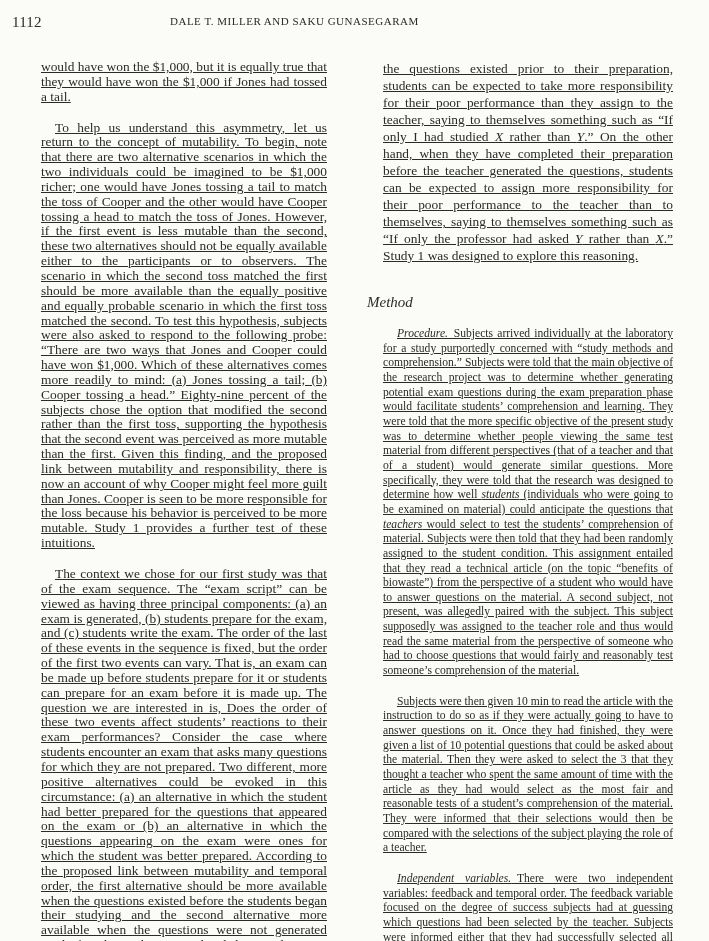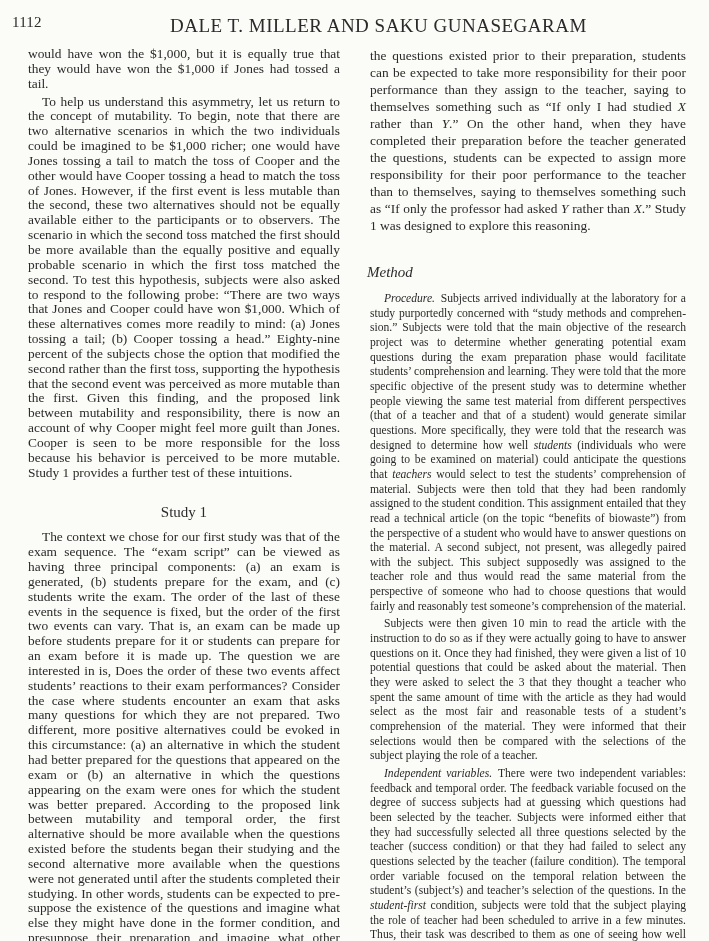--- a/index.html
+++ b/index.html
@@ -2,46 +2,45 @@
 <html><head>
 <meta charset="utf-8">
 <style>
   html, body { margin: 0; padding: 0; background: #fbfbf8; }
   body {
     width: 709px; height: 941px; overflow: hidden; position: relative;
     font-family: "Liberation Serif", "DejaVu Serif", serif; color: #2a2a2a;
   }
   .header { position: absolute; top: 14px; left: 0; width: 708px; height: 20px; }
   .page-num { position: absolute; left: 12px; top: 0; font-size: 15px; letter-spacing: 0.2px; }
-  .running-head { position: absolute; left: 170px; top: 1px; font-size: 19px; letter-spacing: 0.5px; }
+  .running-head { position: absolute; left: 170px; top: 1px; font-size: 11px; letter-spacing: 0.5px; }
   .col { position: absolute; top: 44px; }
   .col-left { left: 25px; width: 318px; font-size: 13.4px; line-height: 14.85px; }
   .col-right { left: 367px; width: 322px; }
   .right-top { font-size: 13.4px; line-height: 17px; }
   .right-small { font-size: 11.6px; line-height: 14.65px; }
-  p { margin: 3px; text-align: justify; hyphens: manual; }
+  p { margin: 16px; text-align: justify; hyphens: manual; text-decoration: underline; }
   p.indent { text-indent: 14px; }
   p.first { text-indent: 0; }
   .section-title { text-align: center; font-size: 15px; margin: 25px 0 10px 0; }
   .method-title { font-style: italic; font-size: 15px; margin: 30px 0 11px 0; }
   .runin { font-style: italic; }
   em { font-style: italic; }
 </style>
 </head>
 <body>
 
 <div class="header">
   <span class="page-num">1112</span>
   <span class="running-head">DALE T. MILLER AND SAKU GUNASEGARAM</span>
 </div>
 
 <div class="col col-left">
   <p class="first">would have won the $1,000, but it is equally true that they would have won the $1,000 if Jones had tossed a tail.</p>
   <p class="indent">To help us understand this asymmetry, let us return to the concept of mutability. To begin, note that there are two alterna­tive scenarios in which the two individuals could be imagined to be $1,000 richer; one would have Jones tossing a tail to match the toss of Cooper and the other would have Cooper tossing a head to match the toss of Jones. However, if the first event is less mutable than the second, these two alternatives should not be equally available either to the participants or to observers. The scenario in which the second toss matched the first should be more available than the equally positive and equally proba­ble scenario in which the first toss matched the second. To test this hypothesis, subjects were also asked to respond to the fol­lowing probe: “There are two ways that Jones and Cooper could have won $1,000. Which of these alternatives comes more readily to mind: (a) Jones tossing a tail; (b) Cooper tossing a head.” Eighty-nine percent of the subjects chose the option that modified the second rather than the first toss, supporting the hypothesis that the second event was perceived as more muta­ble than the first. Given this finding, and the proposed link between mutability and responsibility, there is now an account of why Cooper might feel more guilt than Jones. Cooper is seen to be more responsible for the loss because his behavior is per­ceived to be more mutable. Study 1 provides a further test of these intuitions.</p>
-  <div class="section-title">Study 1</div>
   <p class="indent">The context we chose for our first study was that of the exam sequence. The “exam script” can be viewed as having three principal components: (a) an exam is generated, (b) students prepare for the exam, and (c) students write the exam. The order of the last of these events in the sequence is fixed, but the order of the first two events can vary. That is, an exam can be made up before students prepare for it or students can prepare for an exam before it is made up. The question we are interested in is, Does the order of these two events affect students’ reactions to their exam performances? Consider the case where students encounter an exam that asks many questions for which they are not prepared. Two different, more positive alternatives could be evoked in this circumstance: (a) an alternative in which the student had better prepared for the questions that appeared on the exam or (b) an alternative in which the questions appearing on the exam were ones for which the student was better pre­pared. According to the proposed link between mutability and temporal order, the first alternative should be more available when the questions existed before the students began their studying and the second alternative more available when the questions were not generated until after the students completed their studying. In other words, students can be expected to pre­suppose the existence of the questions and imagine what else they might have done in the former condition, and presuppose their preparation and imagine what other questions could have been asked in the latter condition.</p>
   <p class="indent">According to the proposed link between mutability and re­sponsibility, the differential availability of these alternatives in the two temporal sequences should, in turn, lead the students to locate responsibility differently in the two sequences. When</p>
 </div>
 
 <div class="col col-right">
   <div class="right-top">
     <p class="first"><span>the questions existed prior to their preparation, students can be expected to take more responsibility for their poor perfor­mance than they assign to the teacher, saying to themselves something such as “If only I had studied </span><em>X</em><span> rather than </span><em>Y</em><span>.” On the other hand, when they have completed their preparation before the teacher generated the questions, students can be ex­pected to assign more responsibility for their poor performance to the teacher than to themselves, saying to themselves some­thing such as “If only the professor had asked </span><em>Y</em><span> rather than </span><em>X</em><span>.” Study 1 was designed to explore this reasoning.</span></p>
     <div class="method-title">Method</div>
   </div>
   <div class="right-small">

